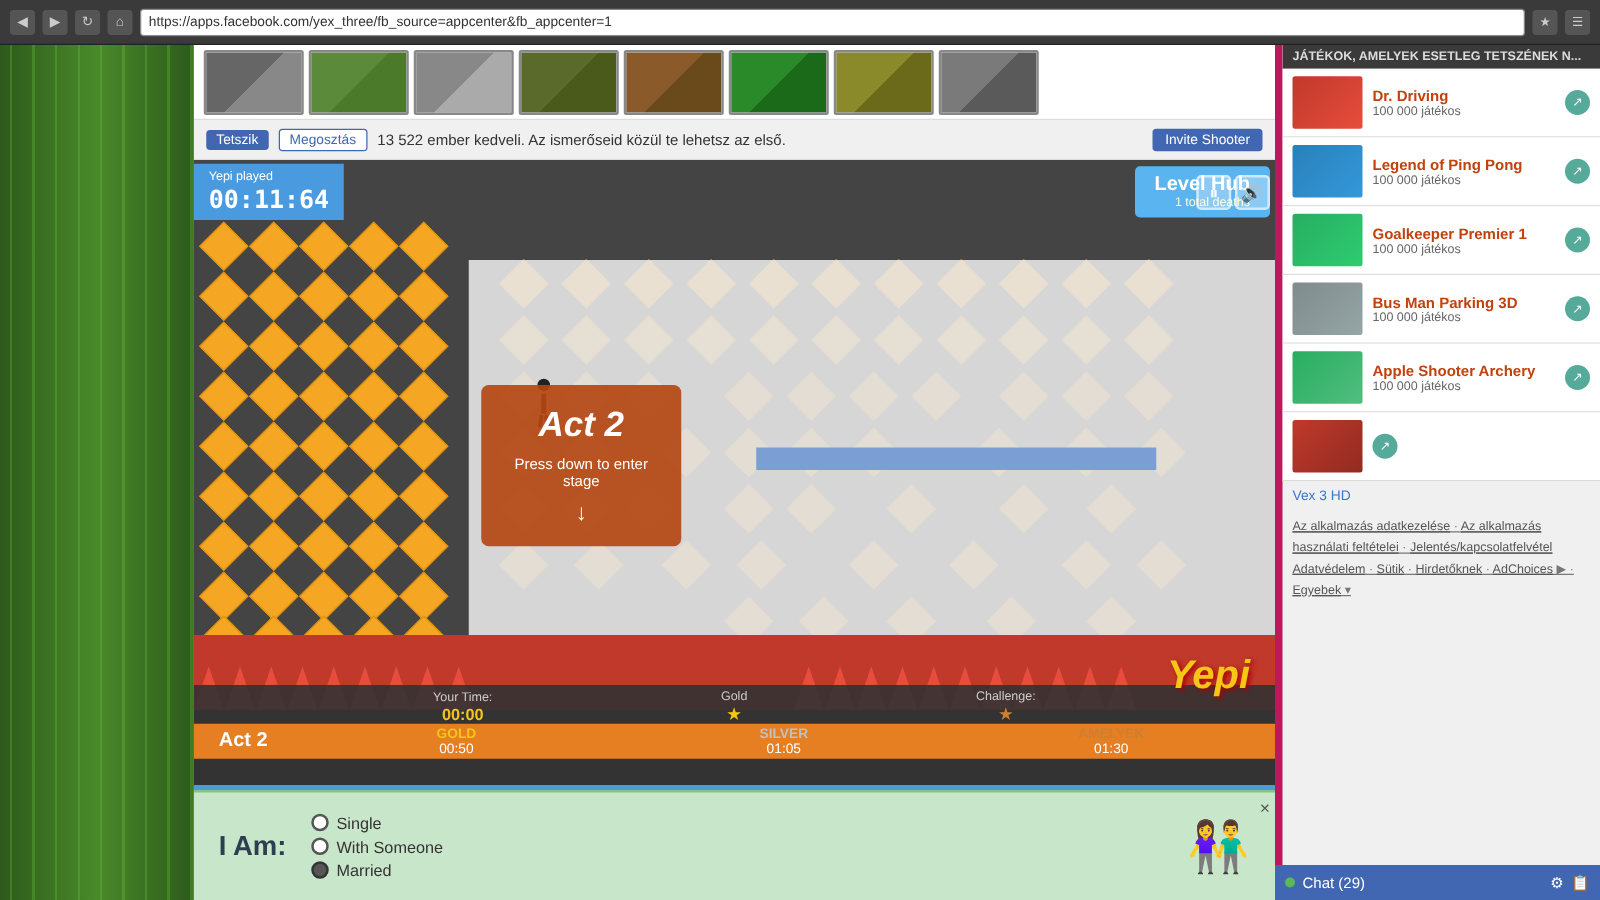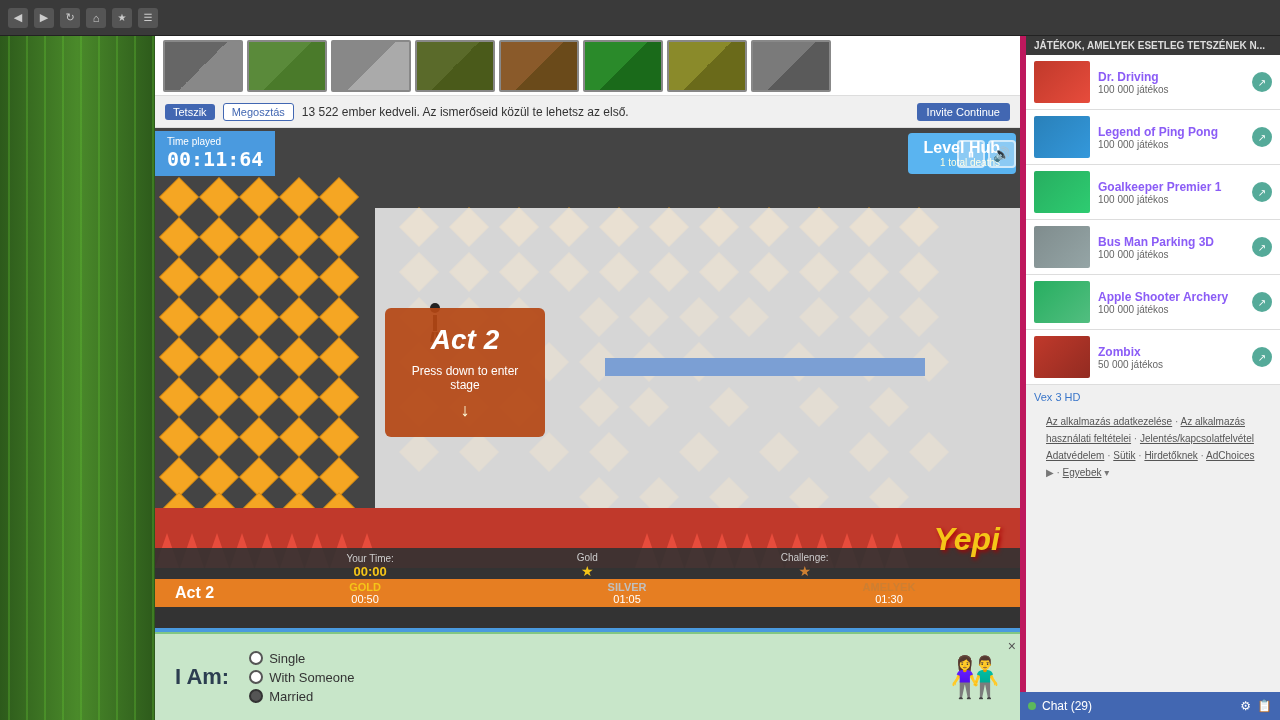--- a/index.html
+++ b/index.html
@@ -341,21 +341,21 @@
       border-bottom: 1px solid #ddd;
       gap: 8px;
       background: #fff;
     }
     .game-thumb {
       width: 56px; height: 42px;
       background: #aaa; border-radius: 2px;
       flex-shrink: 0; overflow: hidden;
     }
     .game-info { flex: 1; min-width: 0; }
-    .game-name { font-size: 12px; font-weight: bold; color: #8b5cf6; }
+    .game-name { font-size: 12px; font-weight: bold; color: #c2410c; }
     .game-plays { font-size: 10px; color: #666; }
     .share-icon {
       width: 20px; height: 20px; border-radius: 50%;
       background: #5a9; display: flex; align-items: center;
       justify-content: center; color: white; font-size: 10px; cursor: pointer;
     }
 
     
     .g-driving { background: linear-gradient(135deg, #c0392b, #e74c3c); }
     .g-ping { background: linear-gradient(135deg, #2980b9, #3498db); }
@@ -373,24 +373,25 @@
       border-bottom: 1px solid #ddd;
     }
     .lang-link { color: #3a76c9; cursor: pointer; text-decoration: underline; margin-right: 4px; }
     .lang-plus {
       display: inline-block;
       background: #4267B2; color: white;
       border-radius: 3px; padding: 1px 6px; font-size: 12px; cursor: pointer;
     }
     #vex3-link { padding: 6px 8px; font-size: 11px; color: #3a76c9; cursor: pointer; }
     #footer-links {
-      padding: 4px 20px;
+      padding: 4px 8px;
       font-size: 10px;
       color: #777;
       line-height: 1.7;
+      text-decoration: underline;
     }
     .footer-link { color: #555; cursor: pointer; text-decoration: underline; }
 
     
     #chat-bar {
       position: absolute;
       bottom: 0; right: 0;
       width: 260px;
       height: 28px;
       background: #4267B2;
@@ -430,20 +431,21 @@
     }
   </style>
 </head>
 <body>
 
 <div id="browser-chrome">
   <button class="nav-btn">◀</button>
   <button class="nav-btn">▶</button>
   <button class="nav-btn">↻</button>
   <button class="nav-btn">⌂</button>
+  <input id="address-bar" type="text" value="https://apps.facebook.com/yex_three/fb_source=appcenter&amp;fb_appcenter=1" style="">
   <button class="chrome-icon-btn">★</button>
   <button class="chrome-icon-btn">☰</button>
 </div>
 
 <div id="main-layout">
 
   <div id="left-strip">
     <div class="green-lines"></div>
   </div>
 
@@ -457,21 +459,21 @@
       <div class="thumb thumb-buggy"></div>
       <div class="thumb thumb-green"></div>
       <div class="thumb thumb-fighter"></div>
       <div class="thumb thumb-gray"></div>
     </div>
 
     <div id="fb-bar">
       <button class="fb-like-btn">Tetszik</button>
       <button class="fb-share-btn">Megosztás</button>
       <span>13 522 ember kedveli. Az ismerőseid közül te lehetsz az első.</span>
-      <button class="fb-invite-btn">Invite Continue</button>
+      <button class="fb-invite-btn">Invite Shooter</button>
     </div>
 
     <div id="game-area">
 
       <div id="game-bg">
 
         <div class="diamond-tile" style="top:55px;left:10px"></div>
         <div class="diamond-tile" style="top:55px;left:50px"></div>
         <div class="diamond-tile" style="top:55px;left:90px"></div>
         <div class="diamond-tile" style="top:55px;left:130px"></div>
@@ -587,21 +589,21 @@
         <div class="diamond-tile" style="top:355px;left:640px;background:#f5a623;opacity:0.5"></div>
         <div class="diamond-tile" style="top:355px;left:720px;background:#f5a623;opacity:0.5"></div>
 
         <div style="position:absolute;top:230px;left:450px;width:320px;height:18px;background:#7b9fd4;z-index:5"></div>
       </div>
 
       <div id="white-area"></div>
 
       <div id="game-hud-top">
         <div id="time-display">
-          <div class="label">Time played</div>
+          <div class="label">Yepi played</div>
           <div class="time">00:11:64</div>
         </div>
         <div id="level-hub">
           <div class="title">Level Hub</div>
           <div class="subtitle">1 total deaths</div>
         </div>
       </div>
 
       <div id="progress-label">Progress:</div>
 
@@ -755,24 +757,20 @@
       <div class="game-thumb g-apple"></div>
       <div class="game-info">
         <div class="game-name">Apple Shooter Archery</div>
         <div class="game-plays">100 000 játékos</div>
       </div>
       <div class="share-icon">↗</div>
     </div>
 
     <div class="game-item">
       <div class="game-thumb g-zombix"></div>
-      <div class="game-info">
-        <div class="game-name">Zombix</div>
-        <div class="game-plays">50 000 játékos</div>
-      </div>
       <div class="share-icon">↗</div>
     </div>
 
 
     <div id="vex3-link">Vex 3 HD</div>
 
     <div id="footer-links">
       <span class="footer-link">Az alkalmazás adatkezelése</span> ·
       <span class="footer-link">Az alkalmazás használati feltételei</span> ·
       <span class="footer-link">Jelentés/kapcsolatfelvétel</span><br>

